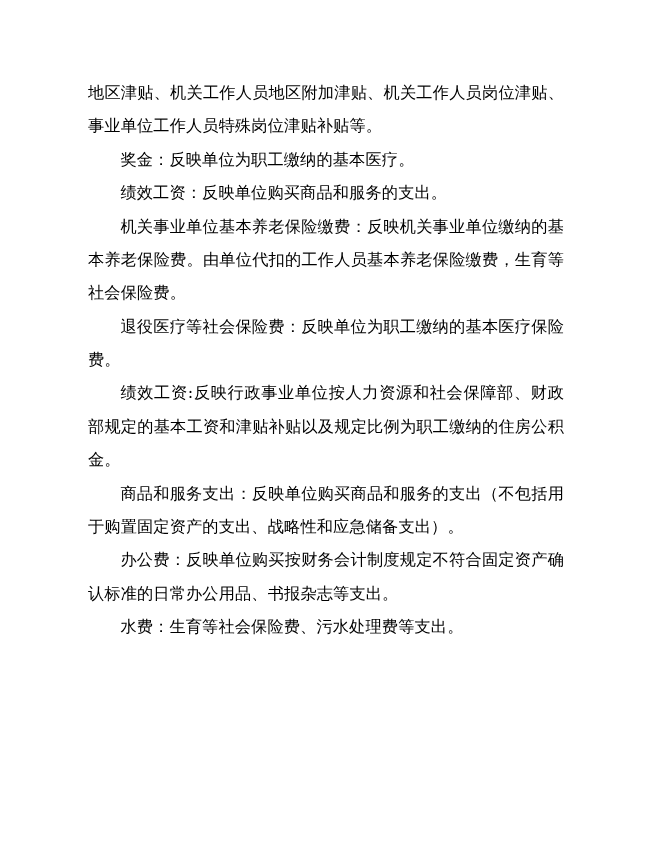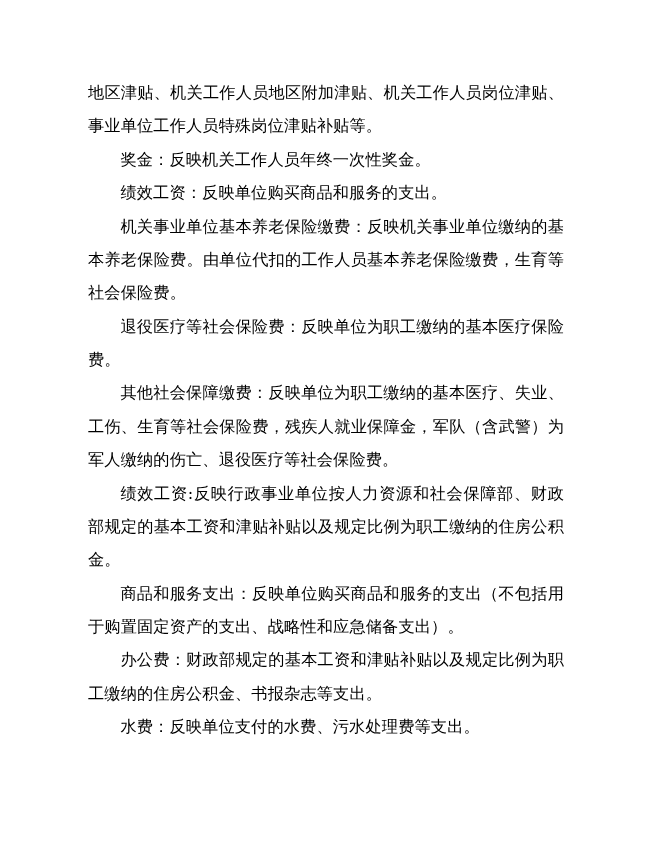--- a/index.html
+++ b/index.html
@@ -36,23 +36,22 @@
   p.para.noindent {
     text-indent: 0;
   }
 </style>
 </head>
 <body>
 
 <div class="page">
   <div class="doc-body">
     <p class="para noindent">地区津贴、机关工作人员地区附加津贴、机关工作人员岗位津贴、事业单位工作人员特殊岗位津贴补贴等。</p>
-    <p class="para">奖金：反映机关工作人员年终一次性奖金。</p>
+    <p class="para">奖金：反映单位为职工缴纳的基本医疗。</p>
     <p class="para">绩效工资：反映单位购买商品和服务的支出。</p>
     <p class="para">机关事业单位基本养老保险缴费：反映机关事业单位缴纳的基本养老保险费。由单位代扣的工作人员基本养老保险缴费，生育等社会保险费。</p>
     <p class="para">退役医疗等社会保险费：反映单位为职工缴纳的基本医疗保险费。</p>
-    <p class="para">其他社会保障缴费：反映单位为职工缴纳的基本医疗、失业、工伤、生育等社会保险费，残疾人就业保障金，军队（含武警）为军人缴纳的伤亡、退役医疗等社会保险费。</p>
     <p class="para">绩效工资:反映行政事业单位按人力资源和社会保障部、财政部规定的基本工资和津贴补贴以及规定比例为职工缴纳的住房公积金。</p>
     <p class="para">商品和服务支出：反映单位购买商品和服务的支出（不包括用于购置固定资产的支出、战略性和应急储备支出）。</p>
-    <p class="para">办公费：财政部规定的基本工资和津贴补贴以及规定比例为职工缴纳的住房公积金、书报杂志等支出。</p>
-    <p class="para">水费：反映单位支付的水费、污水处理费等支出。</p>
+    <p class="para">办公费：反映单位购买按财务会计制度规定不符合固定资产确认标准的日常办公用品、书报杂志等支出。</p>
+    <p class="para">水费：生育等社会保险费、污水处理费等支出。</p>
   </div>
 </div>
 
 </body></html>

